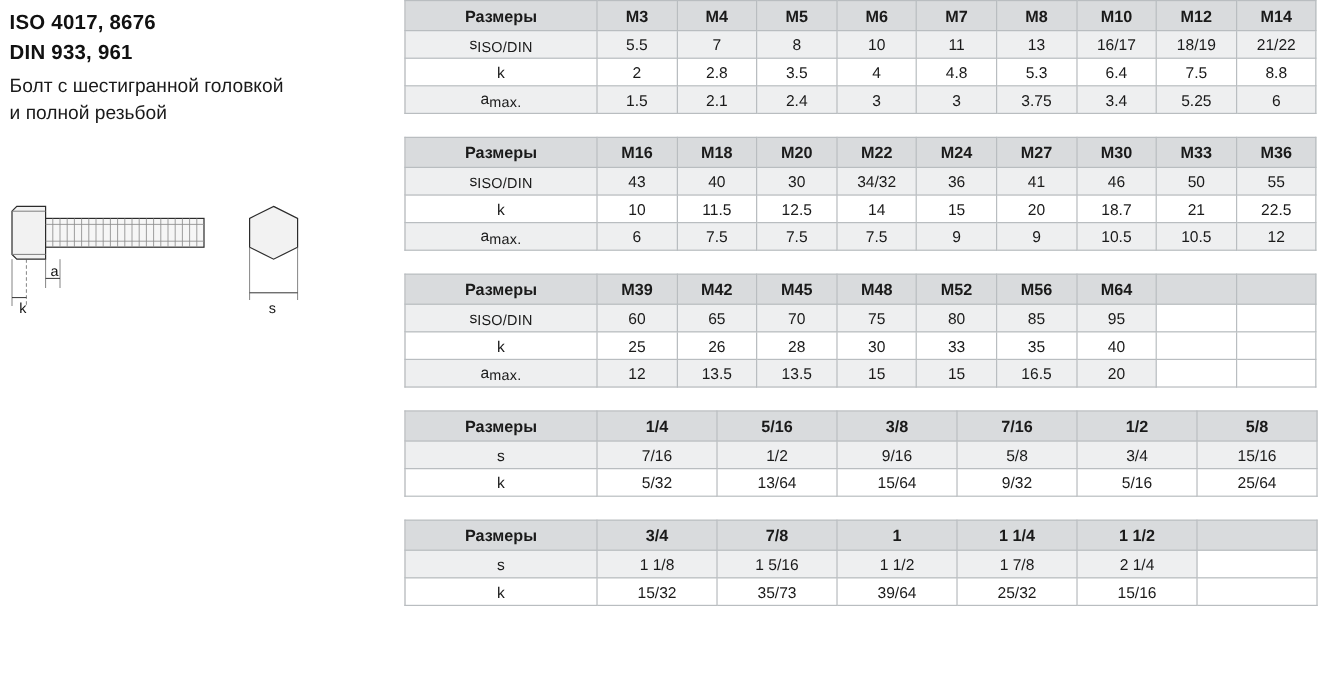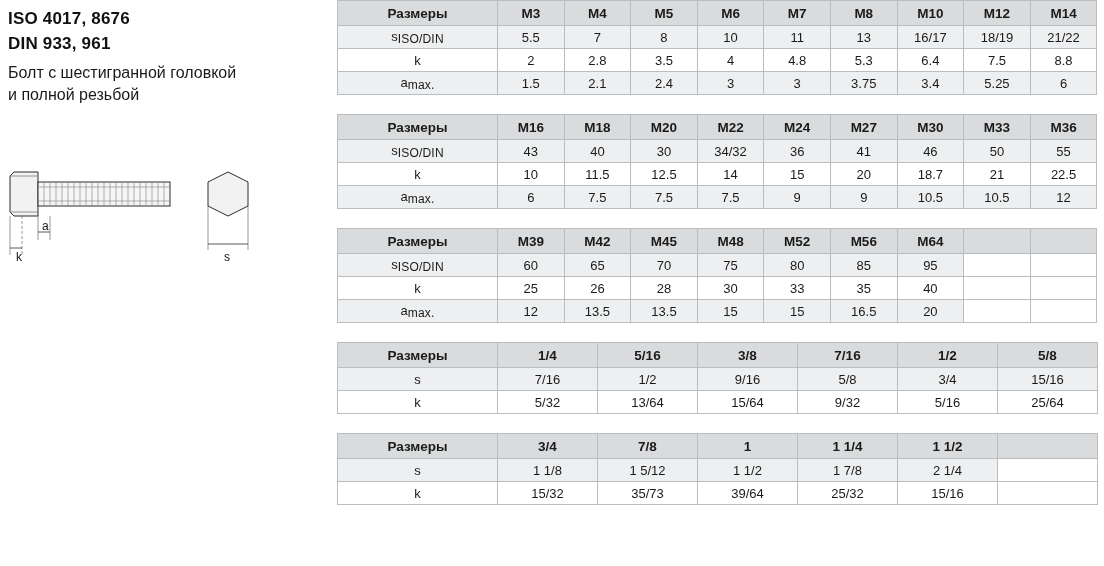--- a/index.html
+++ b/index.html
@@ -429,21 +429,21 @@
         <th>3/4</th>
         <th>7/8</th>
         <th>1</th>
         <th>1 1/4</th>
         <th>1 1/2</th>
         <th class="empty"></th>
       </tr>
       <tr class="alt">
         <td class="label">s</td>
         <td>1 1/8</td>
-        <td>1 5/12</td>
+        <td>1 5/16</td>
         <td>1 1/2</td>
         <td>1 7/8</td>
         <td>2 1/4</td>
         <td class="empty"></td>
       </tr>
       <tr>
         <td class="label">k</td>
         <td>15/32</td>
         <td>35/73</td>
         <td>39/64</td>

